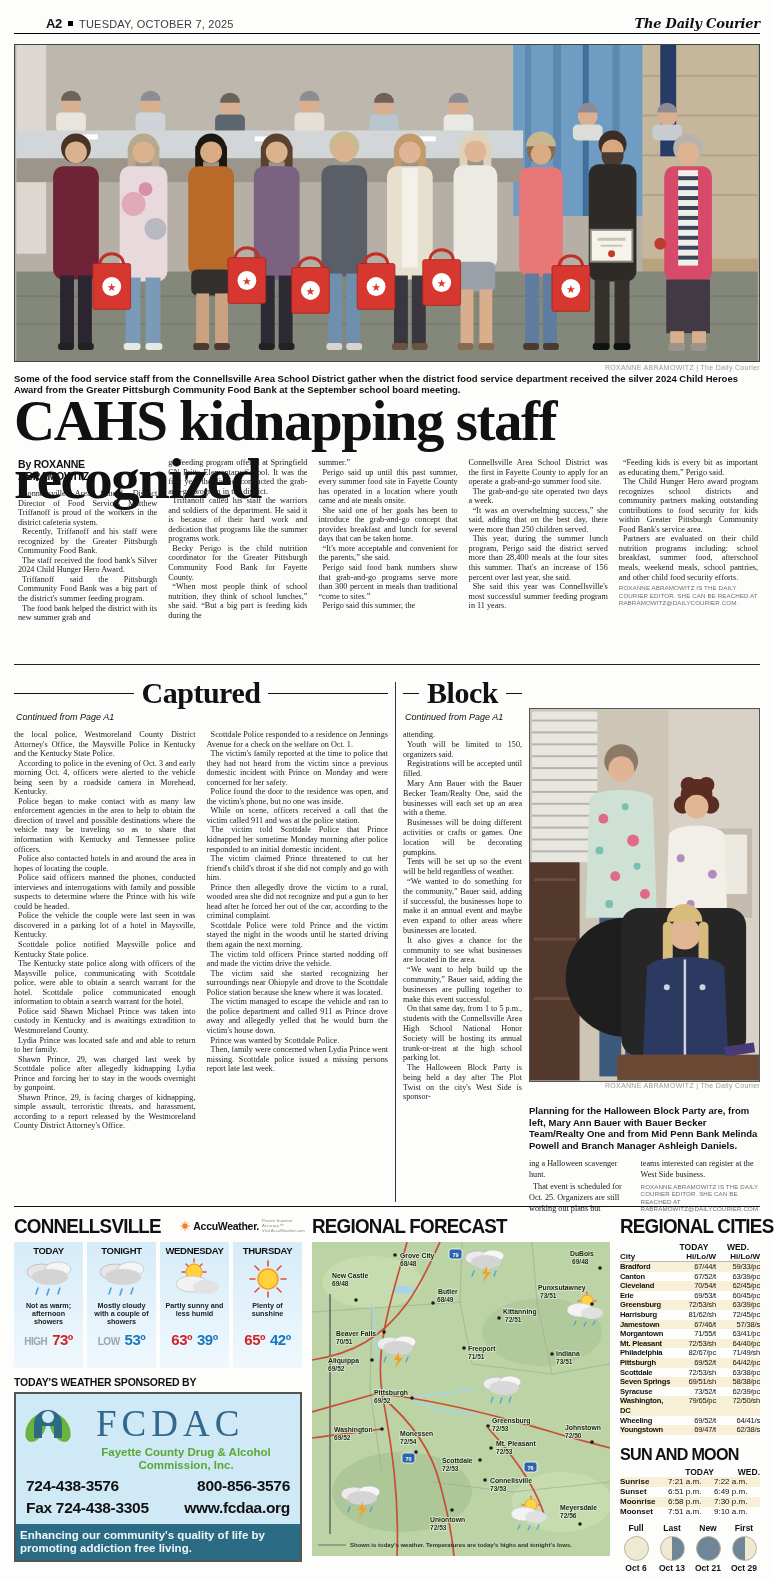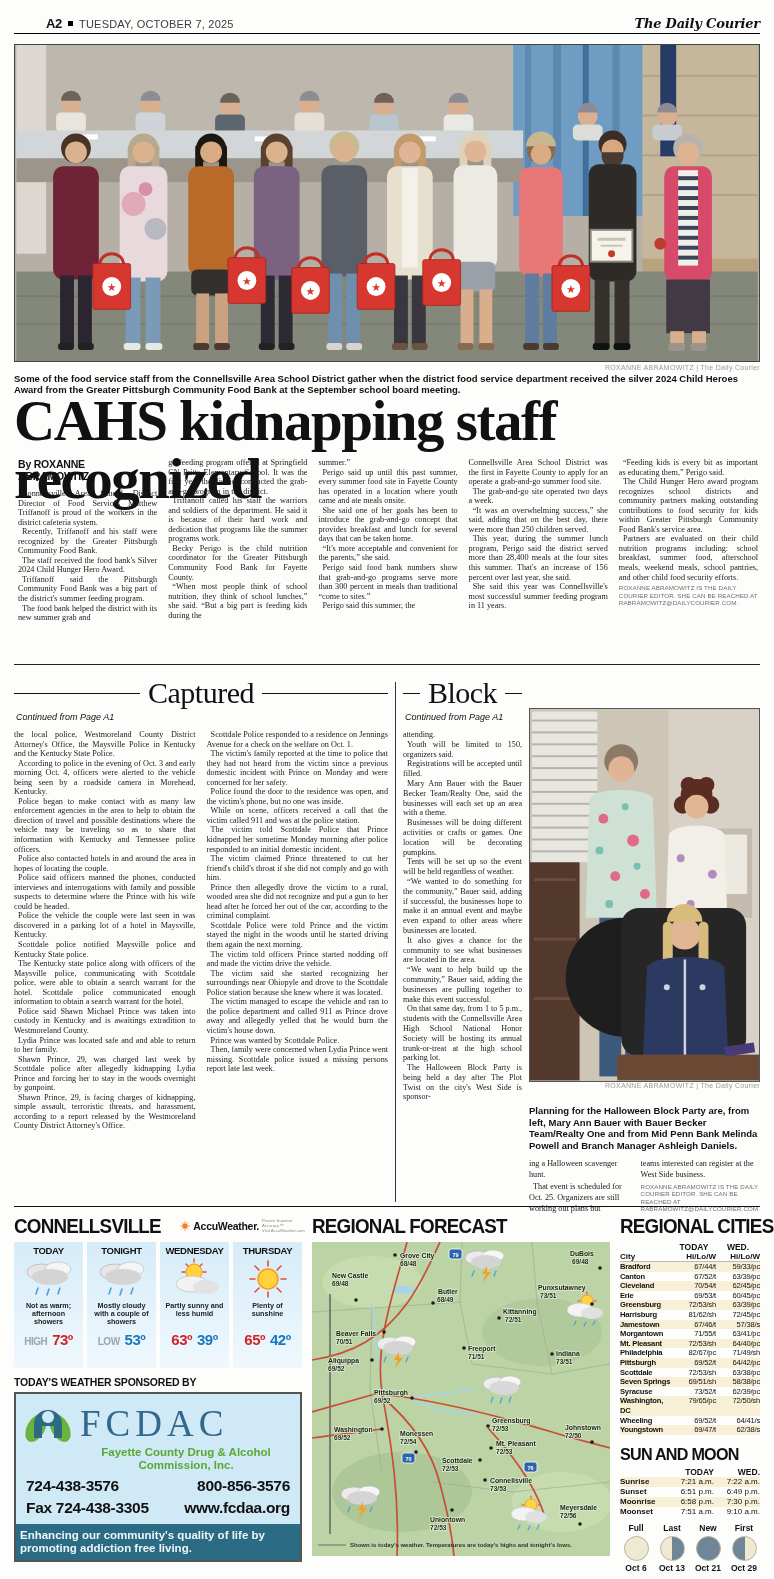--- a/index.html
+++ b/index.html
@@ -23,21 +23,21 @@
   
   .article{position:absolute;left:18px;top:458px;width:740px;display:flex;gap:11px;}
   .article .col{flex:1;}
   .byline{font-weight:bold;font-size:10.5px;letter-spacing:-0.2px;margin-bottom:7px;}
   .news{font-family:"Liberation Serif",serif;font-size:8.2px;line-height:9.55px;text-align:justify;white-space:pre-line;color:#1a1a1a;}
   .tagline{font-size:6.2px;line-height:7.6px;color:#6f6f6f;margin-top:2px;letter-spacing:0.1px;}
   .rule{position:absolute;left:14px;top:664px;width:746px;border-top:1px solid #222;}
   
   .section-head{display:flex;align-items:center;gap:8px;margin:0 0 2px 0;}
   .section-head::before,.section-head::after{content:"";flex:1;border-top:1.5px solid #111;}
-  .section-title{font-family:"Liberation Serif",serif;font-weight:normal;font-size:30px;letter-spacing:-0.5px;}
+  .section-title{font-family:"Liberation Serif",serif;font-weight:bold;font-size:30px;letter-spacing:-0.5px;}
   .continued{font-family:Liberation Sans, sans-serif;font-style:italic;font-size:9px;margin:2px 0 8px 2px;}
   .captured{position:absolute;left:14px;top:676px;width:374px;}
   .two-col{display:flex;gap:11px;}
   .two-col .news{flex:1;}
   .vdiv{position:absolute;left:395px;top:682px;width:1px;height:520px;background:#333;}
   .block{position:absolute;left:403px;top:676px;width:357px;display:flex;gap:7px;}
   .block-text{width:119px;flex:none;}
   .block-text .news{font-size:8.1px;line-height:9.8px;}
   .block-photo-col{width:231px;flex:none;margin-top:32px;}
   .block-photo{width:231px;height:374px;border:1px solid #555;box-sizing:border-box;overflow:hidden;background:#cdc5b6;}
@@ -59,41 +59,41 @@
   .panel{width:69px;height:126px;background:linear-gradient(#d6ecf8,#eff8fd);text-align:center;padding-top:3px;box-sizing:border-box;}
   .p-label{font-weight:bold;font-size:9.5px;letter-spacing:-0.3px;}
   .p-icon{height:46px;display:flex;align-items:center;justify-content:center;}
   .p-desc{font-size:7.2px;line-height:8.2px;font-weight:bold;color:#222;white-space:pre-line;height:26px;}
   .p-temps{display:flex;justify-content:center;align-items:baseline;gap:5px;margin-top:3px;}
   .tword{font-weight:bold;font-size:10px;color:#9aa7b0;letter-spacing:-0.5px;}
   .hi{font-weight:bold;font-size:15px;color:#d2232a;letter-spacing:-0.5px;}
   .lo{font-weight:bold;font-size:15px;color:#1878be;letter-spacing:-0.5px;}
   .sponsored{font-weight:bold;font-size:10.5px;letter-spacing:-0.2px;margin:8px 0 4px 0;}
   .ad{border:2px solid #555;background:#cfe9f6;width:288px;box-sizing:border-box;}
-  .ad-top{display:flex;align-items:center;padding:6px 20px 2px 8px;gap:8px;}
+  .ad-top{display:flex;align-items:center;padding:6px 20px 2px 8px;gap:24px;}
   .ad-name{font-family:"Liberation Serif",serif;font-size:37px;color:#33688c;letter-spacing:5px;line-height:36px;}
   .ad-org{color:#5aa832;font-weight:bold;font-size:11.5px;line-height:12.5px;text-align:center;margin:-4px 0 4px 56px;white-space:pre-line;}
   .ad-phones{display:flex;justify-content:space-between;padding:2px 10px;font-weight:bold;font-size:15.5px;letter-spacing:-0.3px;}
   .ad-banner{background:#2b6b84;color:#eef6fa;font-weight:bold;font-size:11.5px;line-height:13px;text-align:left;padding:5px 4px;margin-top:5px;}
   .map-wrap{margin-top:4px;border:0;}
   
   .rc-head1{display:flex;font-weight:bold;font-size:8.5px;margin-top:4px;}
   .rc-head1 .sp{flex:1;} .rc-head1 .h{width:44px;text-align:center;}
   .rc-head2{display:flex;font-weight:bold;font-size:8px;border-bottom:0.5px solid #bbb;}
   .rc-head2 .city{flex:1;} .rc-head2 .h{width:44px;text-align:right;}
   .rc-row{display:flex;font-size:7.6px;line-height:9.6px;}
   .rc-row:nth-child(odd){background:#f7efd6;}
   .rc-row .city{flex:1;font-weight:bold;letter-spacing:-0.2px;}
   .rc-row .v{width:44px;text-align:right;letter-spacing:-0.2px;}
   .sm-title{font-weight:bold;font-size:17px;letter-spacing:-0.8px;margin-top:10px;transform:scaleX(0.95);transform-origin:left;white-space:nowrap;}
   .sm-head{display:flex;font-weight:bold;font-size:8.5px;margin-top:2px;}
   .sm-head .sp{flex:1;} .sm-head .h{width:46px;text-align:right;}
   .sm-row{display:flex;font-size:8px;line-height:10px;}
   .sm-row:nth-child(odd){background:#f7efd6;}
-  .sm-row .lab{flex:1;font-weight:bold;} .sm-row .v{width:46px;text-align:right;}
+  .sm-row .lab{flex:1;font-weight:bold;} .sm-row .v{width:46px;}
   .phases{display:flex;justify-content:space-between;margin-top:6px;}
   .phase{width:32px;text-align:center;}
   .ph-name{font-weight:bold;font-size:8.5px;}
   .ph-date{font-weight:bold;font-size:8.5px;margin-top:2px;}
   .moon{width:25px;height:25px;border-radius:50%;margin:3px auto 0 auto;border:1px solid #b9b4a2;box-sizing:border-box;}
   .moon.full{background:#efe9d2;}
   .moon.last{background:linear-gradient(90deg,#efe9d2 50%,#6f8699 50%);}
   .moon.new{background:#6f8699;}
   .moon.first{background:linear-gradient(90deg,#6f8699 50%,#efe9d2 50%);}
   .mname{font:bold 6.8px "Liberation Sans",sans-serif;fill:#15230f;paint-order:stroke;stroke:#dfe9d2;stroke-width:1.6px;}

